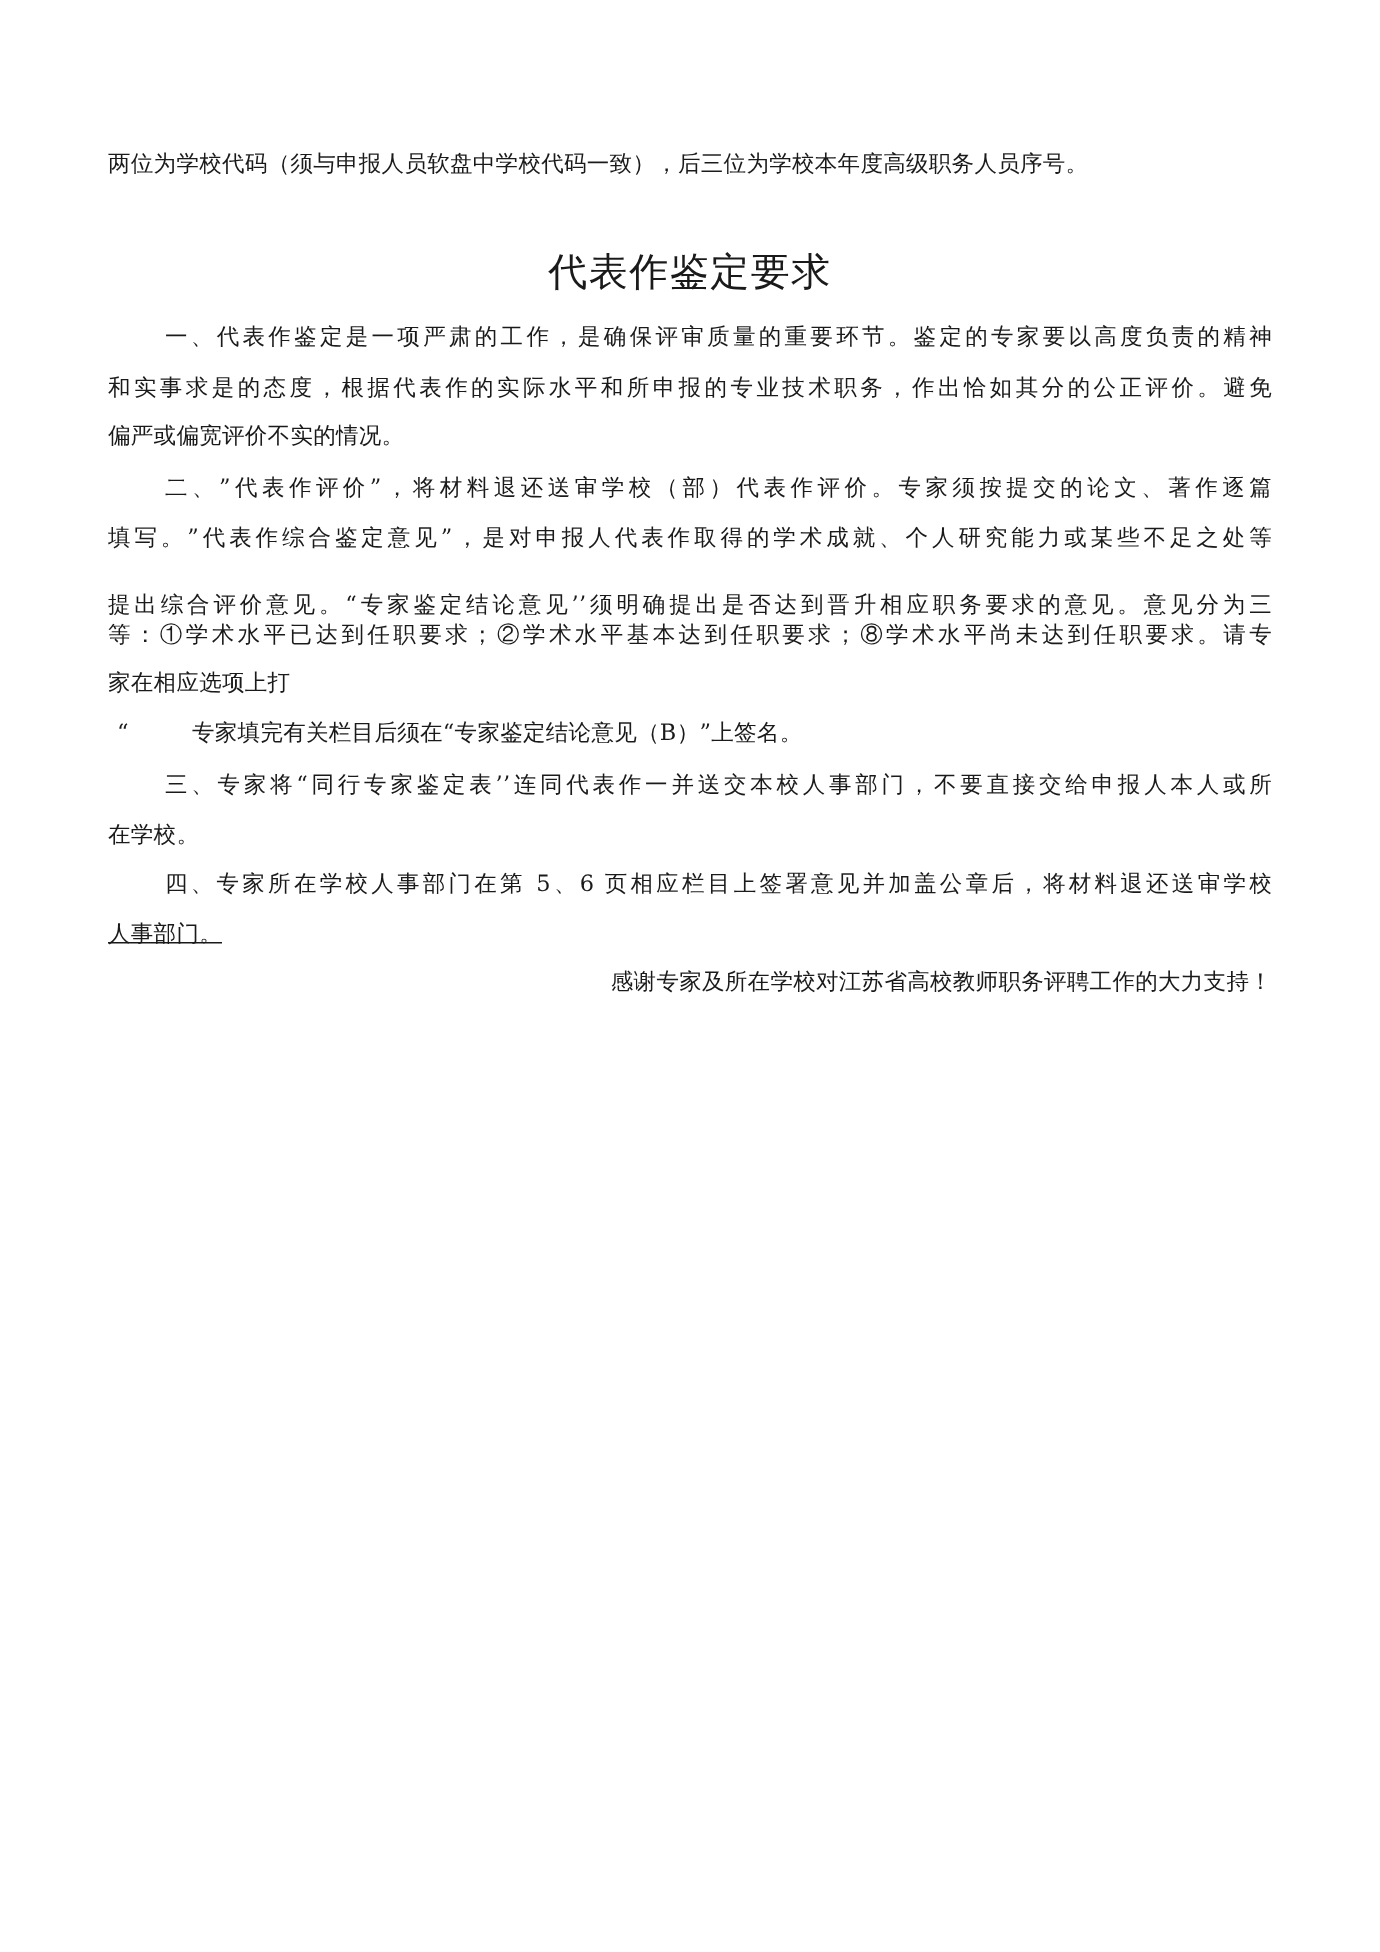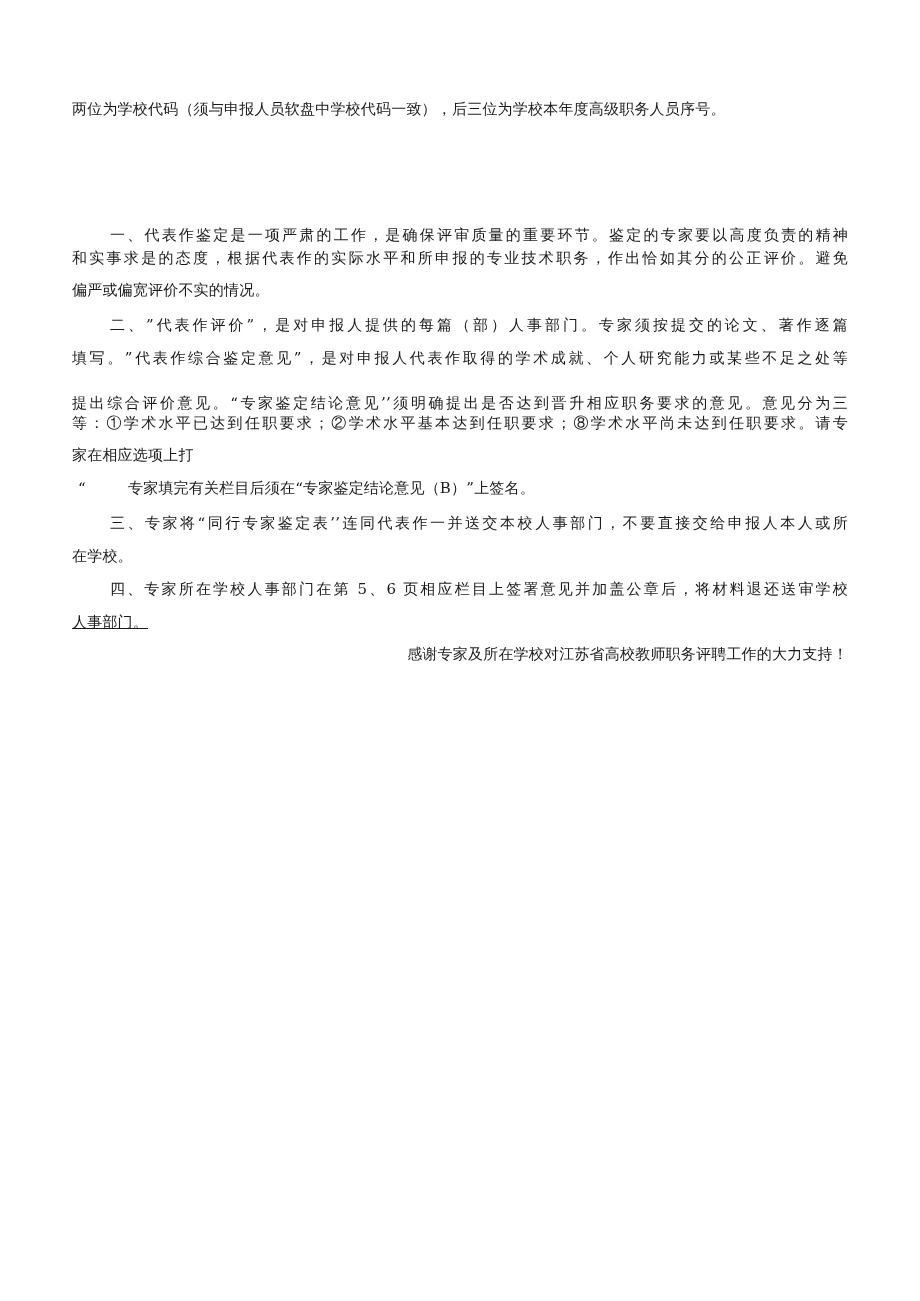--- a/index.html
+++ b/index.html
@@ -52,29 +52,30 @@
     line-height: 20px;
   }
 </style>
 </head>
 <body>
 
 <div class="page">
 
   <div class="line" style="top:99px;">两位为学校代码（须与申报人员软盘中学校代码一致），后三位为学校本年度高级职务人员序号。</div>
 
+  <div class="title">代表作鉴定要求</div>
 
   <div>
-    <div class="line indent justify" style="top:214px;margin-top:11px;">一、代表作鉴定是一项严肃的工作，是确保评审质量的重要环节。鉴定的专家要以高度负责的精神</div>
+    <div class="line indent justify" style="top:214px;">一、代表作鉴定是一项严肃的工作，是确保评审质量的重要环节。鉴定的专家要以高度负责的精神</div>
     <div class="line justify" style="top:248px;">和实事求是的态度，根据代表作的实际水平和所申报的专业技术职务，作出恰如其分的公正评价。避免</div>
     <div class="line" style="top:282px;font-family:Liberation Mono, monospace;">偏严或偏宽评价不实的情况。</div>
   </div>
 
   <div>
-    <div class="line indent justify" style="top:315px;">二、”代表作评价”，是对申报人提供的每篇（部）人事部门。专家须按提交的论文、著作逐篇</div>
+    <div class="line indent justify" style="top:315px;">二、”代表作评价”，将材料退还送审学校（部）代表作评价。专家须按提交的论文、著作逐篇</div>
     <div class="line justify" style="top:348px;">填写。”代表作综合鉴定意见”，是对申报人代表作取得的学术成就、个人研究能力或某些不足之处等</div>
     <div class="line justify" style="top:381px;margin-top:12px;">提出综合评价意见。“专家鉴定结论意见’’须明确提出是否达到晋升相应职务要求的意见。意见分为三</div>
     <div class="line justify" style="top:413px;">等：①学术水平已达到任职要求；②学术水平基本达到任职要求；⑧学术水平尚未达到任职要求。请专</div>
     <div class="line" style="top:445px;">家在相应选项上打</div>
     <div class="quote-lead" style="top:478px;">“</div>
     <div class="line" style="top:478px; left:128px; width:720px;">专家填完有关栏目后须在“专家鉴定结论意见（B）”上签名。</div>
   </div>
 
   <div>
     <div class="line indent justify" style="top:513px;">三、专家将“同行专家鉴定表’’连同代表作一并送交本校人事部门，不要直接交给申报人本人或所</div>

